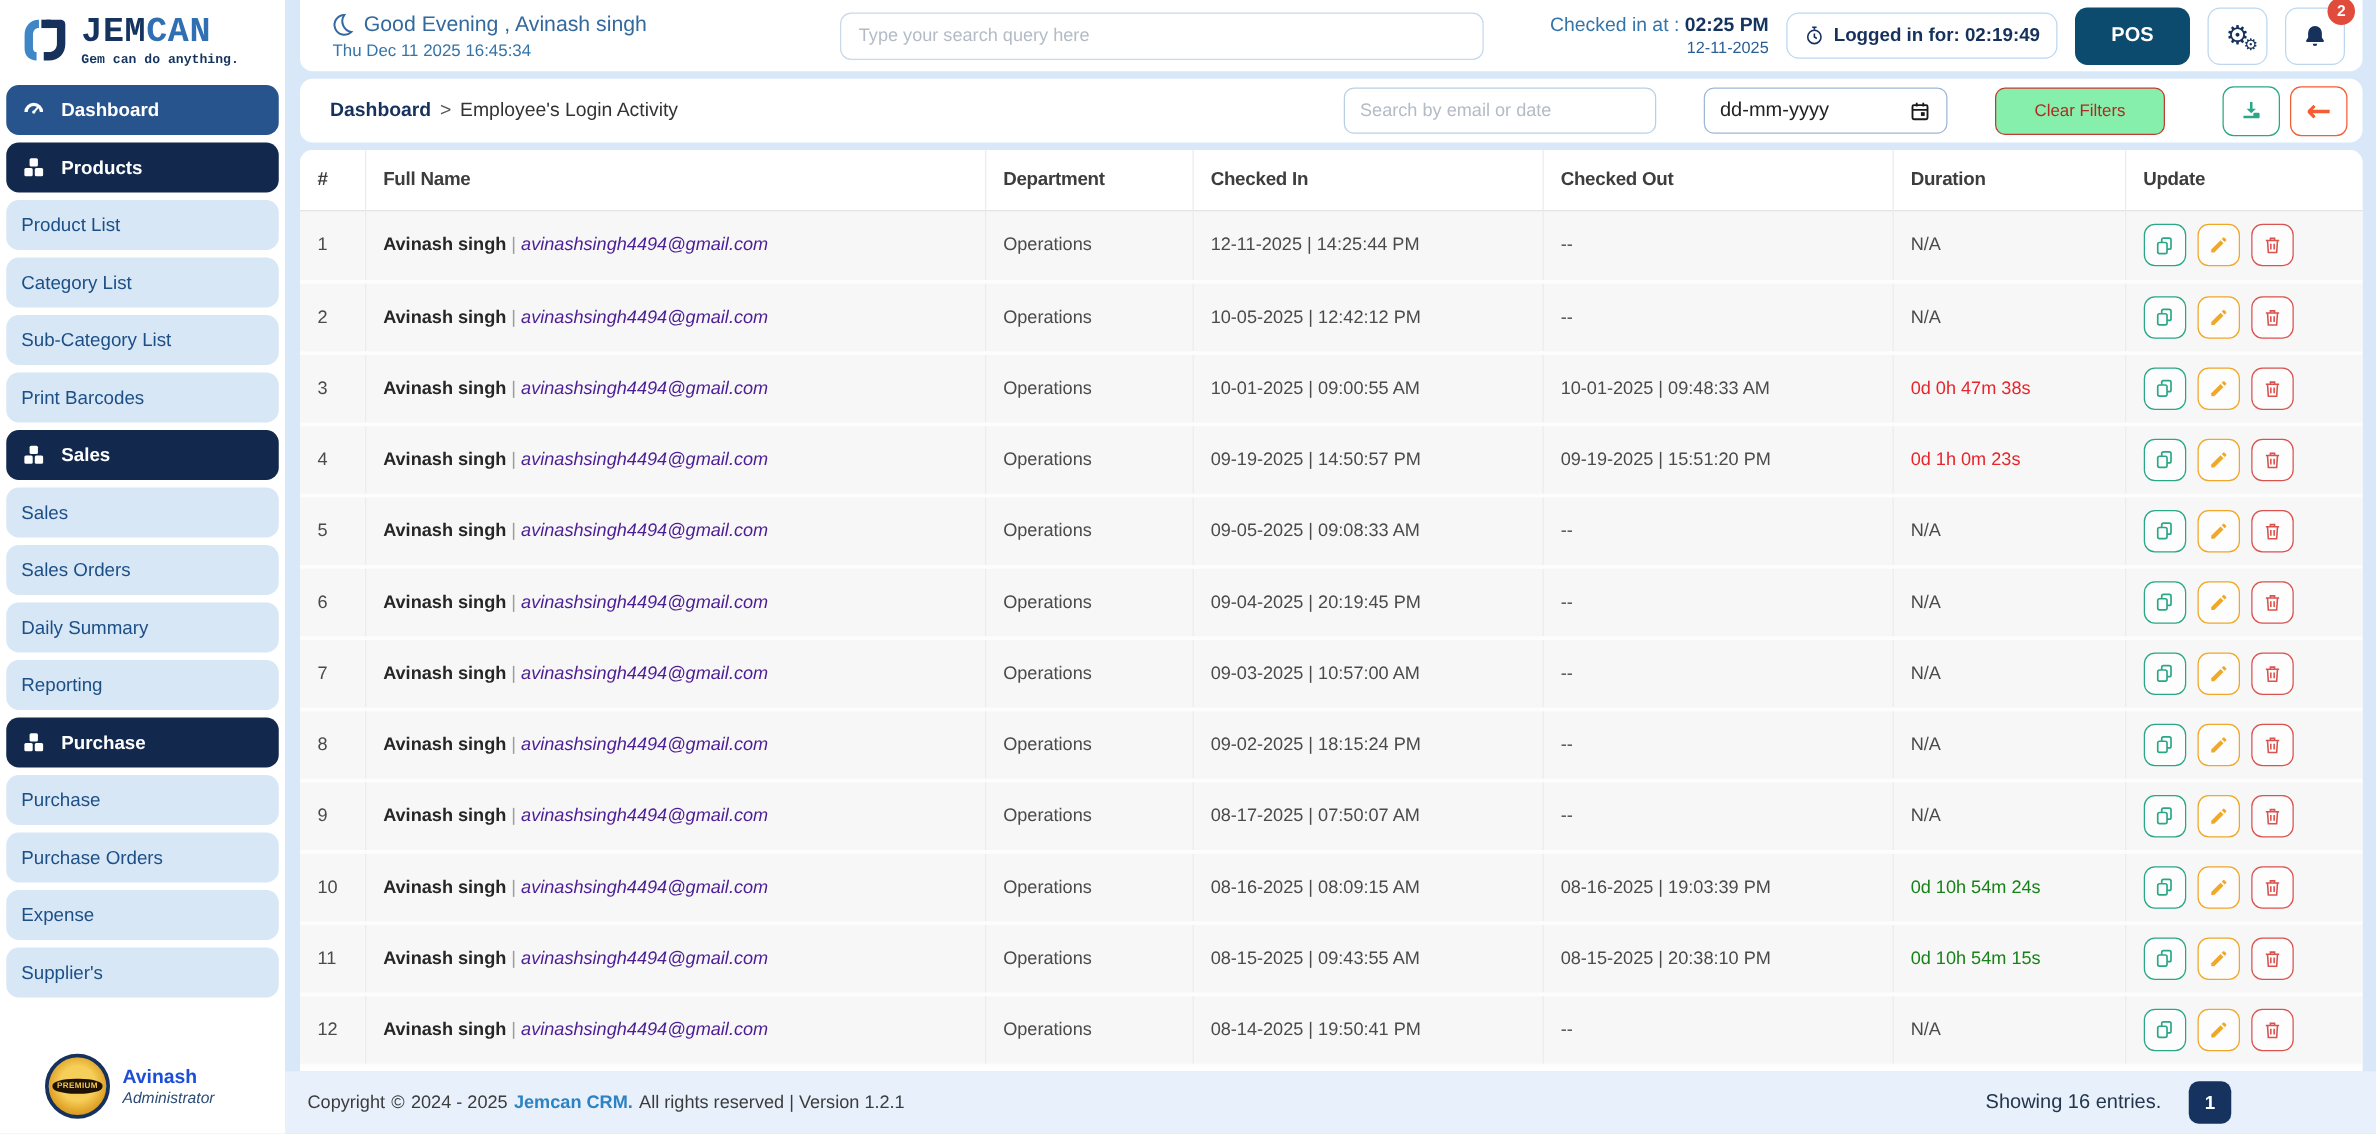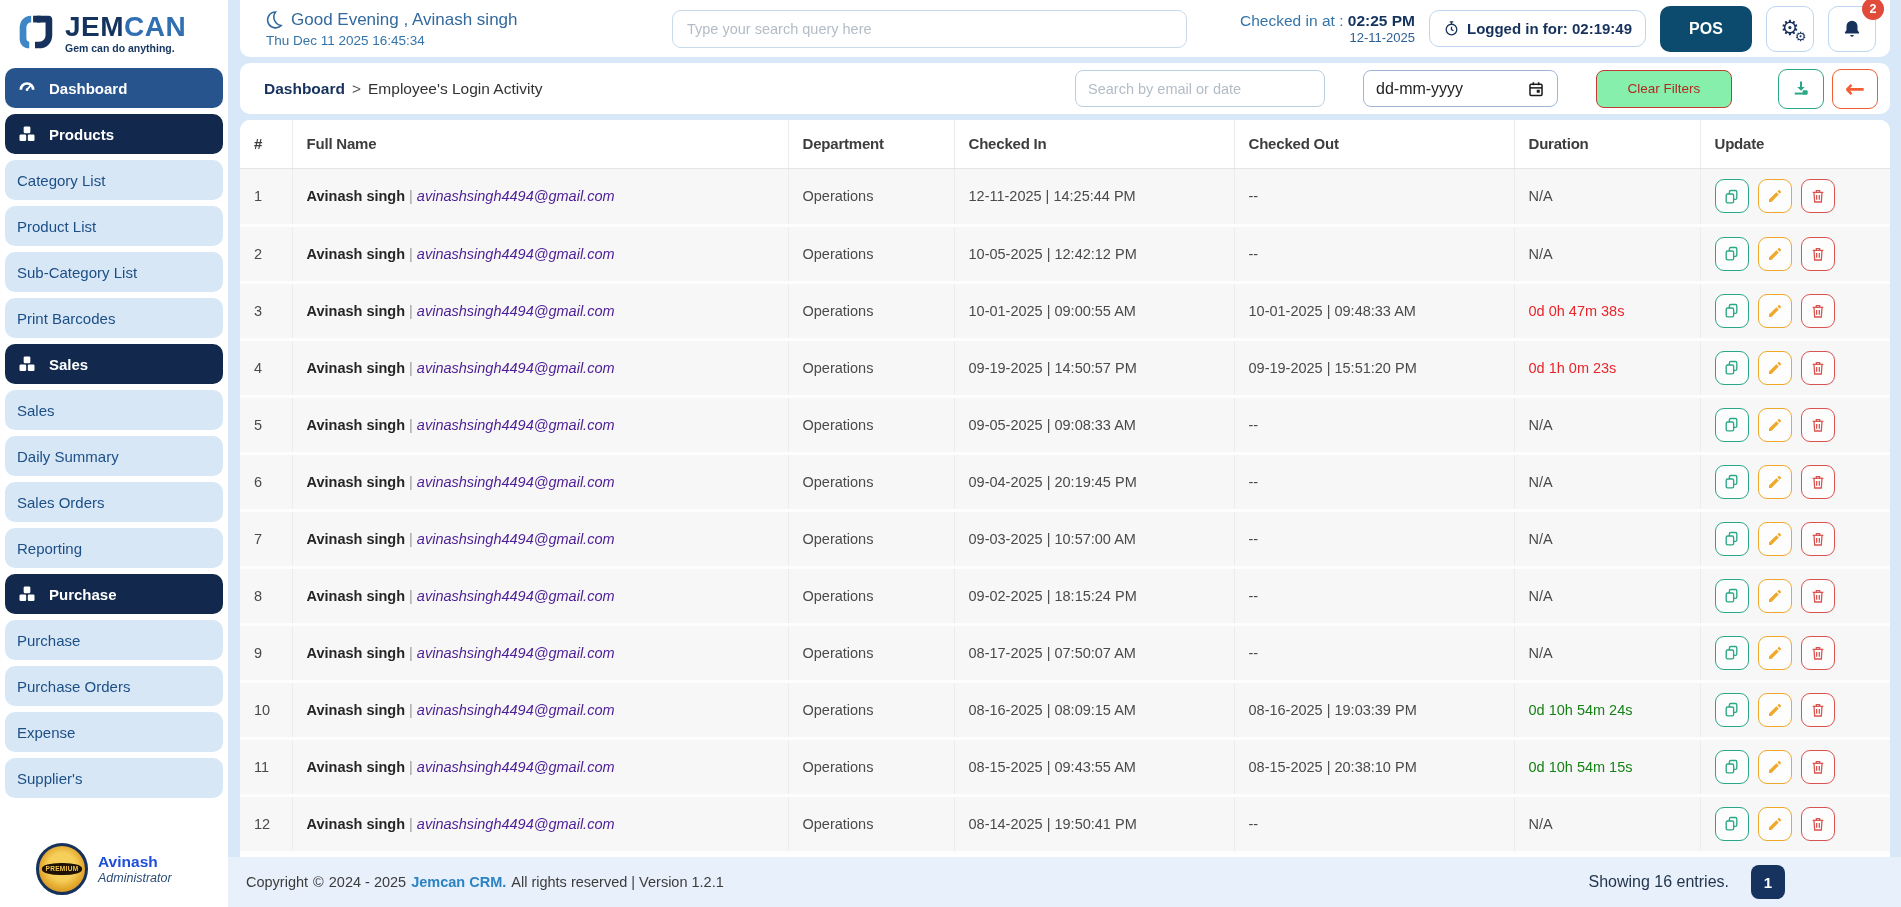--- a/index.html
+++ b/index.html
@@ -3,21 +3,21 @@
 <meta charset="utf-8">
 <style>
   * { margin:0; padding:0; box-sizing:border-box; }
   html,body { width:1901px; height:907px; overflow:hidden; }
   body { background:#d9e8f8; font-family:"Liberation Sans", sans-serif; position:relative; }
 
   
   .sidebar { position:absolute; left:0; top:0; width:228px; height:907px; background:#ffffff; display:flex; flex-direction:column; z-index:5; }
   .logo-row { display:flex; align-items:center; gap:7px; padding:10px 6px 6px 12px; }
   .logo-mark { width:46px; height:46px; flex:0 0 auto; }
-  .logo-text-wrap { line-height:1; }
+  .logo-text-wrap { line-height:1;font-family:Liberation Mono, monospace; }
   .logo-name { font-size:28px; font-weight:bold; letter-spacing:0.5px; }
   .logo-name .p1 { color:#14345f; }
   .logo-name .p2 { color:#2f6fb2; }
   .logo-tagline { font-size:10.5px; color:#14345f; margin-top:2px; font-weight:bold; }
   .nav { flex:1; display:flex; flex-direction:column; gap:6px; padding:6px 5px 0 5px; }
   .nav-item { border-radius:10px; min-height:40px; display:flex; align-items:center; padding:0 12px; font-size:15px; cursor:pointer; }
   .nav-item.link { background:#d8e7f6; color:#1c4f86; }
   .nav-item.section, .nav-item.active { color:#fff; font-weight:bold; gap:12px; }
   .nav-item.section { background:#12294d; }
   .nav-item.active { background:#27548d; }
@@ -126,26 +126,26 @@
             <rect x="8" y="3" width="8" height="8" rx="1.5" fill="#fff"></rect>
             <rect x="3" y="12.5" width="8" height="8" rx="1.5" fill="#fff"></rect>
             <rect x="13" y="12.5" width="8" height="8" rx="1.5" fill="#fff"></rect>
           </svg>
         </span>
     <span>Products</span>
   </div>
 
   <div class="nav-item link">
 
+    <span>Product List</span>
+  </div>
+
+  <div class="nav-item link">
+
     <span>Category List</span>
-  </div>
-
-  <div class="nav-item link">
-
-    <span>Product List</span>
   </div>
 
   <div class="nav-item link">
 
     <span>Sub-Category List</span>
   </div>
 
   <div class="nav-item link">
 
     <span>Print Barcodes</span>
@@ -162,26 +162,26 @@
     <span>Sales</span>
   </div>
 
   <div class="nav-item link">
 
     <span>Sales</span>
   </div>
 
   <div class="nav-item link">
 
+    <span>Sales Orders</span>
+  </div>
+
+  <div class="nav-item link">
+
     <span>Daily Summary</span>
-  </div>
-
-  <div class="nav-item link">
-
-    <span>Sales Orders</span>
   </div>
 
   <div class="nav-item link">
 
     <span>Reporting</span>
   </div>
 
   <div class="nav-item section">
     <span class="nav-icon">
           <svg width="20" height="20" viewBox="0 0 24 24">

